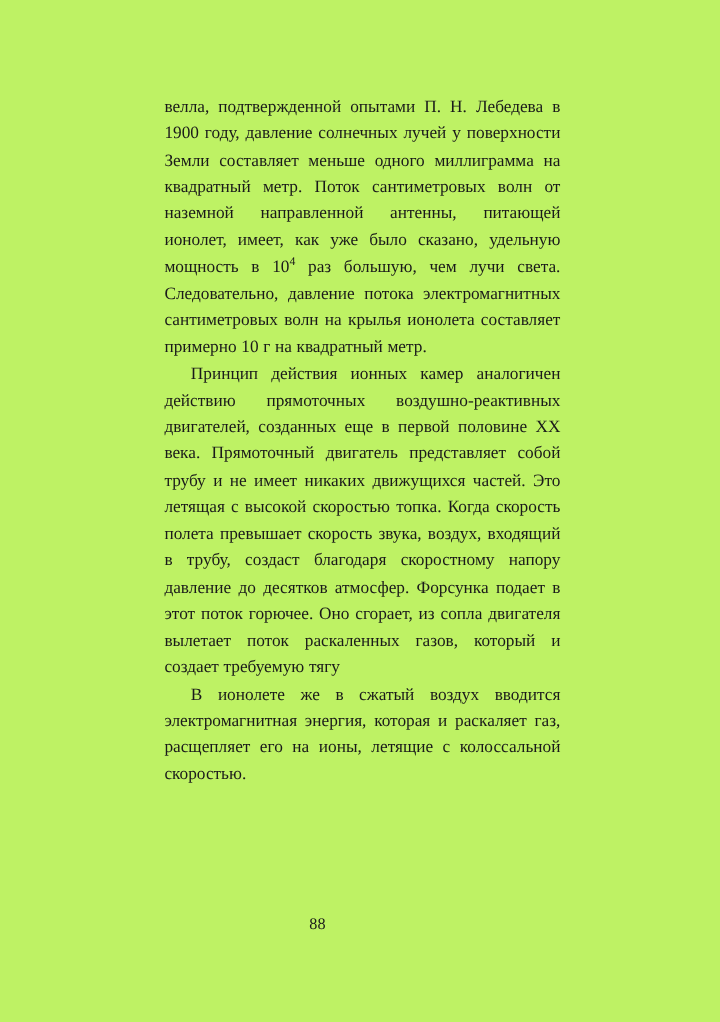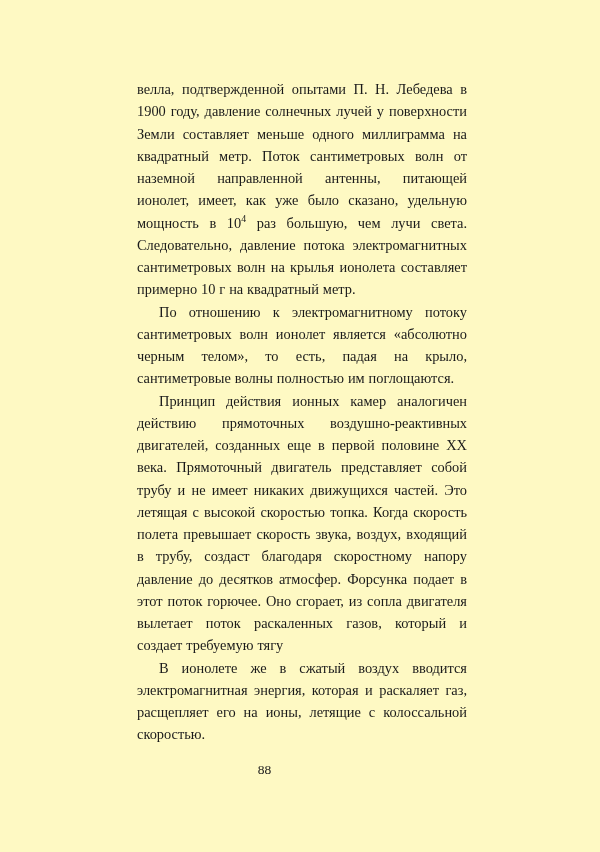--- a/index.html
+++ b/index.html
@@ -13,21 +13,21 @@
     position: relative;
     font-family: "Liberation Serif", "DejaVu Serif", serif;
     color: #1a1a1a;
     overflow: hidden;
   }
   .page {
     position: absolute;
     left: 0; top: 0;
     width: 600px;
     height: 852px;
-    background: #fef9c3;
+    background: #bef264;
   }
   .text-block {
     position: absolute;
     left: 137px;
     top: 78px;
     width: 330px;
   }
   p.para {
     margin: 0;
     text-align: justify;
@@ -59,21 +59,20 @@
 </style>
 </head>
 <body>
 
 <div class="page">
 
   <div class="text-block">
 
     <p class="para first"><span>велла, подтвержденной опытами П. Н. Лебедева в 1900 го­ду, давление солнечных лучей у поверхности Земли состав­ляет меньше одного миллиграмма на квадратный метр. По­ток сантиметровых волн от наземной направленной антен­ны, питающей ионолет, имеет, как уже было сказано, удель­ную мощность в 10</span><sup class="exp">4</sup><span> раз большую, чем лучи света. Следова­тельно, давление потока электромагнитных сантиметровых волн на крылья ионолета составляет примерно 10 г на квад­ратный метр.</span></p>
 
-    <p class="para">По отношению к электромагнитному потоку сантимет­ровых волн ионолет является «абсолютно черным телом», то есть, падая на крыло, сантиметровые волны полностью им поглощаются.</p>
 
 
     <p class="para">Принцип действия ионных камер аналогичен действию прямоточных воздушно-реактивных двигателей, созданных еще в первой половине XX века. Прямоточный двигатель представляет собой трубу и не имеет никаких движущихся частей. Это летящая с высокой скоростью топка. Когда ско­рость полета превышает скорость звука, воздух, входящий в трубу, создаст благодаря скоростному напору давление до десятков атмосфер. Форсунка подает в этот поток горючее. Оно сгорает, из сопла двигателя вылетает поток раскален­ных газов, который и создает требуемую тягу</p>
 
     <p class="para">В ионолете же в сжатый воздух вводится электромаг­нитная энергия, которая и раскаляет газ, расщепляет его на ионы, летящие с колоссальной скоростью.</p>
 
   </div>
 
   <div class="page-number">88</div>
 

